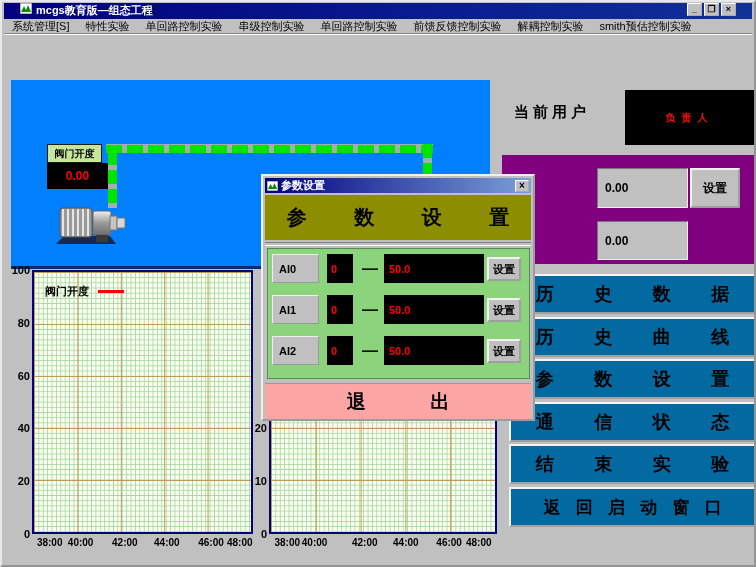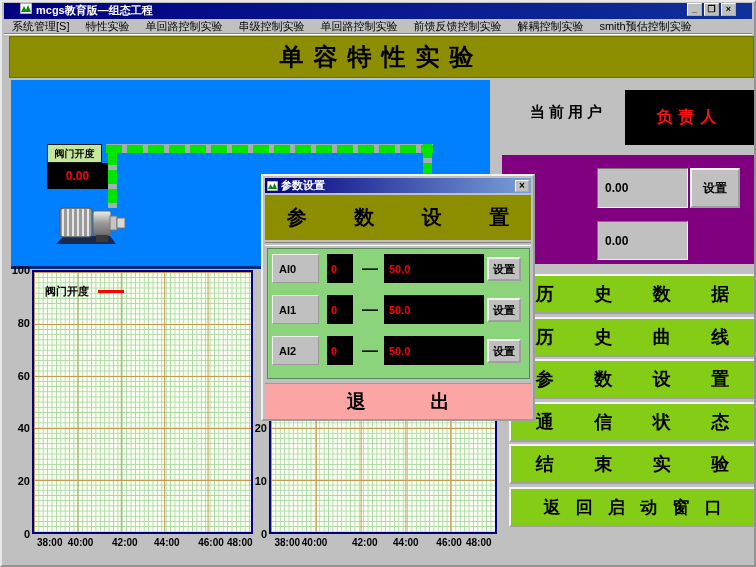--- a/index.html
+++ b/index.html
@@ -54,38 +54,38 @@
     background: repeating-linear-gradient(90deg,#00e400 0 16px,#9fb0ae 16px 21px);
     border-top: 1px solid #9fb0ae;
   }
   .pipe-v { position: absolute; width: 9px;
     background: repeating-linear-gradient(180deg,#00e400 0 14px,#9fb0ae 14px 19px);
   }
   .pipe-v.right { left: 412px; top: 64px; height: 130px; }
   .pipe-v.pump  { left: 97px;  top: 71px; height: 57px; }
   .pump { position: absolute; left: 41px; top: 118px; }
   
-  .user-label { position: absolute; left: 512px; top: 101px; font-size: 15px; font-weight: bold; letter-spacing: 4px; color:#000;margin-left:16px; }
+  .user-label { position: absolute; left: 512px; top: 101px; font-size: 15px; font-weight: bold; letter-spacing: 4px; color:#000; }
   .user-box {
     position: absolute; left: 623px; top: 88px; width: 129px; height: 55px;
-    background: #000; color: #ff1010; font-size: 16px; font-weight: bold; letter-spacing: 6px;
+    background: #000; color: #ff1010; font-size: 10px; font-weight: bold; letter-spacing: 6px;
     display: flex; align-items: center; justify-content: center;
   }
   
   .purple-panel { position: absolute; left: 500px; top: 153px; width: 253px; height: 109px; background: #800080; }
   .pp-label { position: absolute; background: #c0c0c0; border: 1px solid #e8e8e8; border-right-color:#555; border-bottom-color:#555;
     font-size: 13px; font-weight: bold; color:#000; display:flex; align-items:center; padding-left:3px; }
   .pp-value { position: absolute; background: #c0c0c0; border: 1px solid #777; border-bottom-color:#eee; border-right-color:#eee;
     font-size: 12px; font-weight: bold; color:#000; display:flex; align-items:center; padding-left:7px; }
   .pp-btn { position: absolute; background: #c0c0c0; border: 2px outset #f2f2f2;
     font-size: 12px; font-weight: bold; color:#000; display:flex; align-items:center; justify-content:center; }
   
   .nav-btn {
     position: absolute; left: 507px; width: 247px; height: 40px;
-    background: #84cc16; border: 2px outset #f4f4f4;
+    background: #0369a1; border: 2px outset #f4f4f4;
     font-family: "Liberation Serif", serif;
     font-size: 18px; font-weight: bold; color: #000;
     display: flex; align-items: center; justify-content: center;
     word-spacing: 36px; white-space: nowrap;
   }
   .nav-btn.six { word-spacing: 11px; font-size: 17px; }
   
   .chart {
     position: absolute; top: 268px; height: 264px;
     border: 2px solid #000080;
@@ -177,23 +177,20 @@
     <span class="menu-item">系统管理[S]</span>
     <span class="menu-item">特性实验</span>
     <span class="menu-item">单回路控制实验</span>
     <span class="menu-item">串级控制实验</span>
     <span class="menu-item">单回路控制实验</span>
     <span class="menu-item">前馈反馈控制实验</span>
     <span class="menu-item">解耦控制实验</span>
     <span class="menu-item">smith预估控制实验</span>
   </div>
 
-  <div class="banner">
-    <span>单容特性实验</span>
-  </div>
 
   <div class="blue-panel">
     <div class="pipe-h"></div>
     <div class="pipe-v right"></div>
     <div class="pipe-v pump"></div>
     <div class="valve-label">阀门开度</div>
     <div class="valve-value">0.00</div>
     <svg class="pump" width="74" height="48">
       <defs>
         <linearGradient id="bodyGrad" x1="0" y1="0" x2="0" y2="1">

